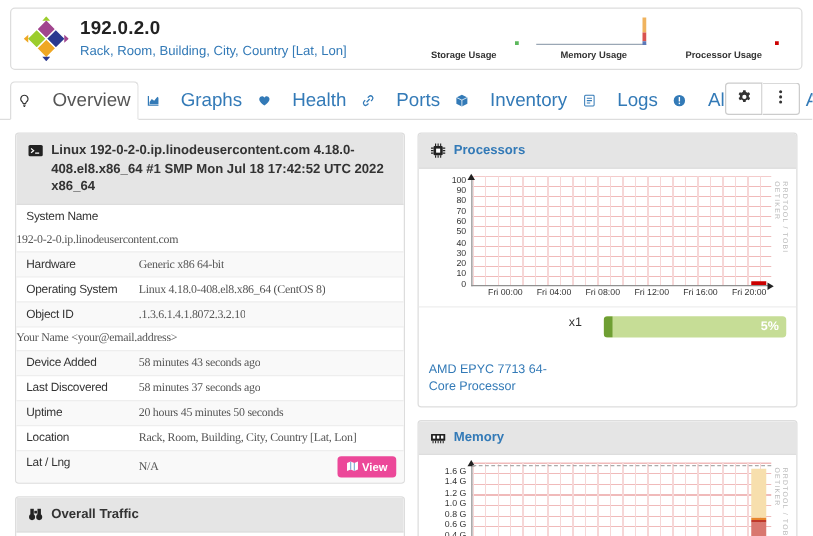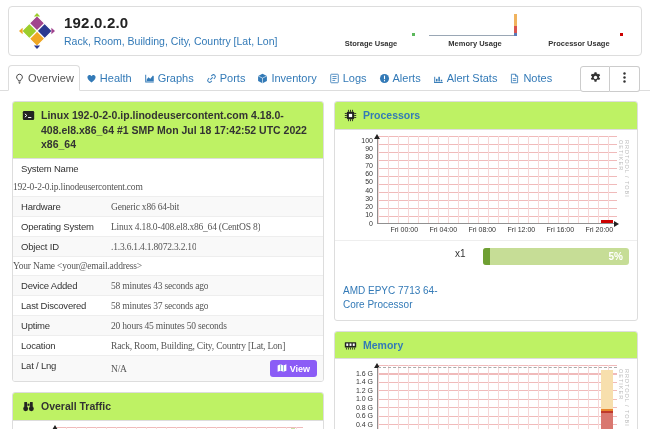--- a/index.html
+++ b/index.html
@@ -20,54 +20,54 @@
   .spark { position:relative; width:92px; height:24px; }
   .sline { position:absolute; left:0; right:4px; bottom:2px; height:1px; background:#9aa7b5; }
   .spike { position:absolute; right:4px; bottom:2px; width:3px; display:flex; flex-direction:column; }
   .spike i { display:block; width:3px; }
   .dot { position:absolute; right:2px; bottom:2px; width:3px; height:3px; }
   .mlabel { text-align:center; font-size:7.5px; font-weight:bold; color:#333; margin-top:1px; }
 
   
   .tabbar { margin-top:9px; padding:0 8px; border-bottom:1px solid #ddd; position:relative; }
   .tabs { display:flex; align-items:flex-end; }
-  .tab { display:flex; align-items:center; gap:3px; padding:6px 5px; font-size:11px;
+  .tab { display:flex; align-items:center; gap:17px; padding:6px 5px; font-size:15px;
     color:#337ab7; text-decoration:none; cursor:pointer; border:1px solid transparent;
     margin-bottom:-1px; white-space:nowrap; }
   .tab svg { width:11px; height:11px; display:block; }
   .tab.active { background:#fff; border-color:#ddd; border-bottom-color:#fff;
     border-radius:4px 4px 0 0; color:#555; }
   .tab.active svg { color:#333; }
   .tab-actions { position:absolute; right:10px; top:1px; display:flex; }
   .icon-btn { width:30px; height:26px; background:#fff; border:1px solid #ccc;
     display:flex; align-items:center; justify-content:center; cursor:pointer; }
   .icon-btn:first-child { border-radius:3px 0 0 3px; }
   .icon-btn:last-child { border-radius:0 3px 3px 0; border-left:none; }
   .icon-btn svg { width:13px; height:13px; color:#333; }
 
   
   .content { display:flex; gap:10px; padding:10px 12px; }
   .col-left { width:312px; flex-shrink:0; }
   .col-right { flex:1; }
   .panel { border:1px solid #ddd; border-radius:3px; background:#fff; margin-bottom:10px; overflow:hidden; }
-  .panel-hd { background:#bef264; border-bottom:1px solid #ddd; padding:6px 9px;
+  .panel-hd { background:#e5e5e5; border-bottom:1px solid #ddd; padding:6px 9px;
     font-size:10.5px; font-weight:bold; color:#333; display:flex; gap:6px; line-height:1.4; }
   .panel-hd.blue span.t { color:#337ab7; }
   .pico { flex-shrink:0; margin-top:1px; }
   .pico svg { width:13px; height:13px; color:#222; display:block; }
 
   
   .srow { display:flex; border-top:1px solid #eee; font-size:9.5px; letter-spacing:-0.2px; }
   .srow:first-child { border-top:none;flex-direction:column; }
   .srow:nth-child(even) { background:#f9f9f9; }
   .srow .lbl { width:98px; flex-shrink:0; padding:4px 8px; color:#333; }
   .srow .val { flex:1; padding:4px 6px 4px 0; color:#555; display:flex;
     justify-content:space-between; align-items:center; min-width:0; }
   .srow .val > span { white-space:nowrap; overflow:hidden;font-family:Liberation Serif, serif; }
-  .btn-view { background:#8b5cf6; color:#fff; border:none; border-radius:3px;
+  .btn-view { background:#ec4899; color:#fff; border:none; border-radius:3px;
     font-size:9px; font-weight:bold; padding:2.5px 7px; display:flex; align-items:center;
     gap:3px; cursor:pointer; flex-shrink:0; }
   .btn-view svg { width:10px; height:10px; }
 
   
   .graph { position:relative; margin:6px 4px 2px 2px; }
   .plot { position:relative; margin-left:40px; margin-right:16px;
     border-left:1px solid #909090; border-bottom:1px solid #909090;
     background-image:
       repeating-linear-gradient(to right, #f6d7d7 0 1px, transparent 1px var(--gx,10px)),
@@ -161,33 +161,33 @@
             <svg viewBox="0 0 16 16" fill="none" stroke="currentColor" stroke-width="1.3">
               <path d="M8 1.8a4.2 4.2 0 0 0-2.6 7.5c.6.5 1 1.2 1.1 2h3c.1-.8.5-1.5 1.1-2A4.2 4.2 0 0 0 8 1.8z"></path>
               <path d="M6.6 13.3h2.8M7.1 14.8h1.8"></path>
             </svg>
           </span>
           <span>Overview</span>
         </a>
         <a class="tab">
           <span>
             <svg viewBox="0 0 16 16" fill="currentColor">
-              <path d="M8 13.8C3.1 10.3 1.5 7.4 2.2 5.1 2.8 3.2 5 2.2 6.6 3.1c.7.4 1.2 1 1.4 1.5.2-.5.7-1.1 1.4-1.5 1.6-.9 3.8.1 4.4 2 .7 2.3-.9 5.2-5.8 8.7z"></path>
-            </svg>
-          </span>
-          <span>Health</span>
-        </a>
-        <a class="tab">
-          <span>
-            <svg viewBox="0 0 16 16" fill="currentColor">
               <path d="M1.8 2.5h1.4v10h11v1.4H1.8z"></path>
               <path d="M3.9 12V9.5L6.4 6l2.8 2.2 3.8-4.6 1.2 1V12z"></path>
             </svg>
           </span>
           <span>Graphs</span>
+        </a>
+        <a class="tab">
+          <span>
+            <svg viewBox="0 0 16 16" fill="currentColor">
+              <path d="M8 13.8C3.1 10.3 1.5 7.4 2.2 5.1 2.8 3.2 5 2.2 6.6 3.1c.7.4 1.2 1 1.4 1.5.2-.5.7-1.1 1.4-1.5 1.6-.9 3.8.1 4.4 2 .7 2.3-.9 5.2-5.8 8.7z"></path>
+            </svg>
+          </span>
+          <span>Health</span>
         </a>
         <a class="tab">
           <span>
             <svg viewBox="0 0 16 16" fill="none" stroke="currentColor" stroke-width="1.5">
               <path d="M6.2 9.8 9.8 6.2"></path>
               <path d="M7.6 4.6 9.1 3.1a2.7 2.7 0 0 1 3.8 3.8L11.4 8.4"></path>
               <path d="M8.4 11.4 6.9 12.9a2.7 2.7 0 0 1-3.8-3.8L4.6 7.6"></path>
             </svg>
           </span>
           <span>Ports</span>

